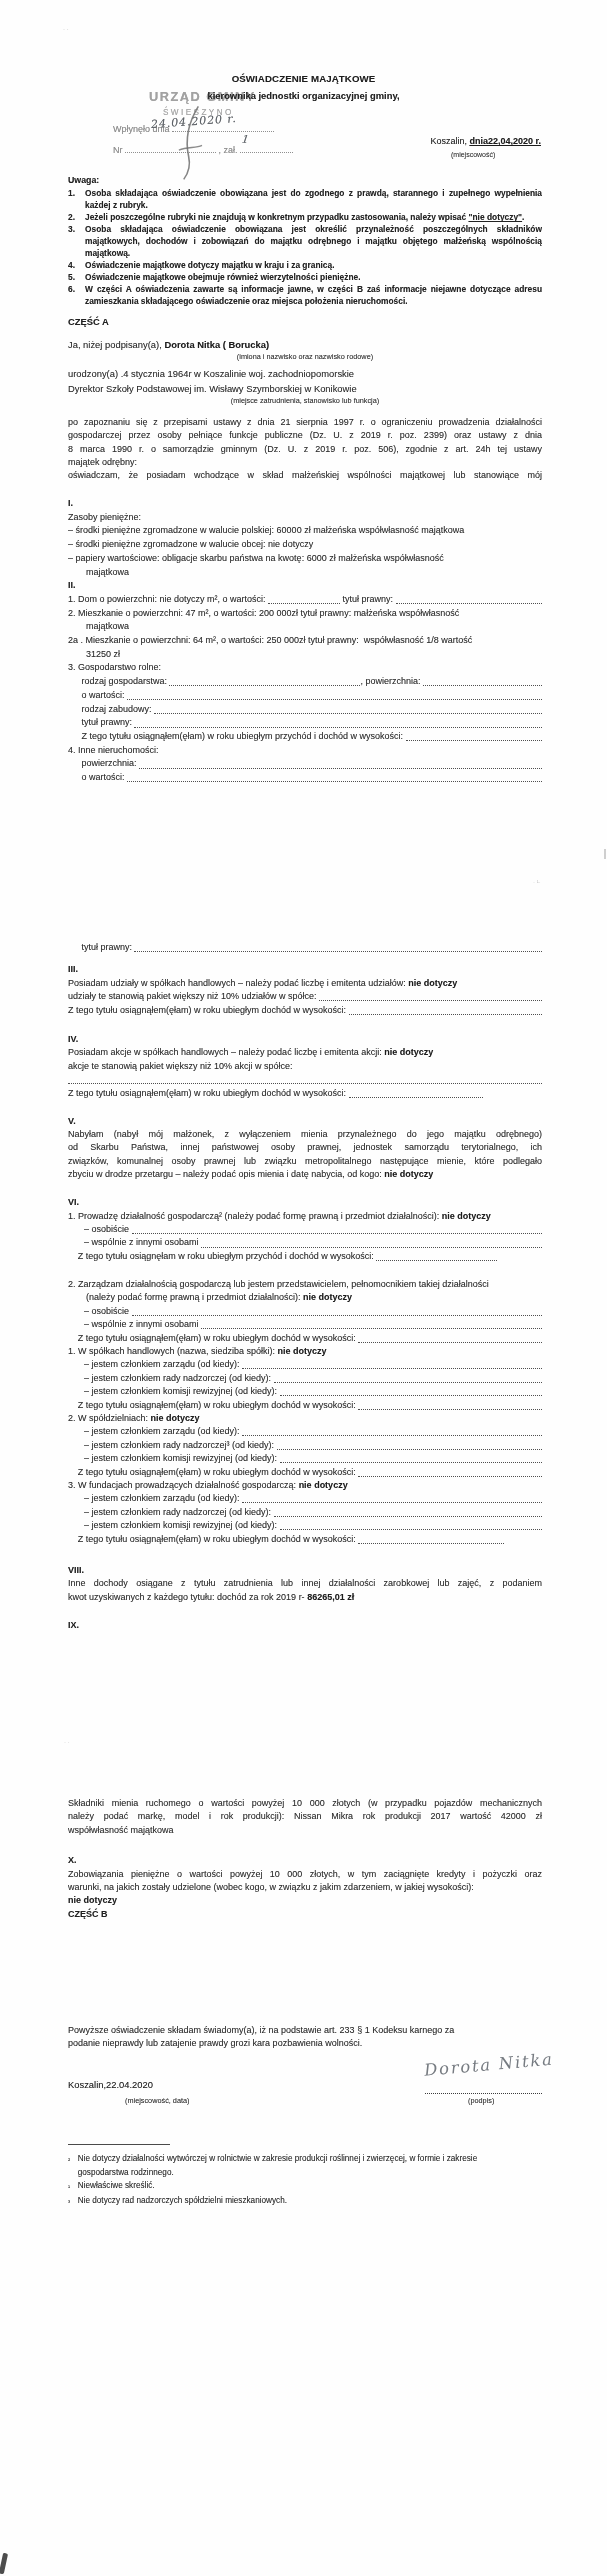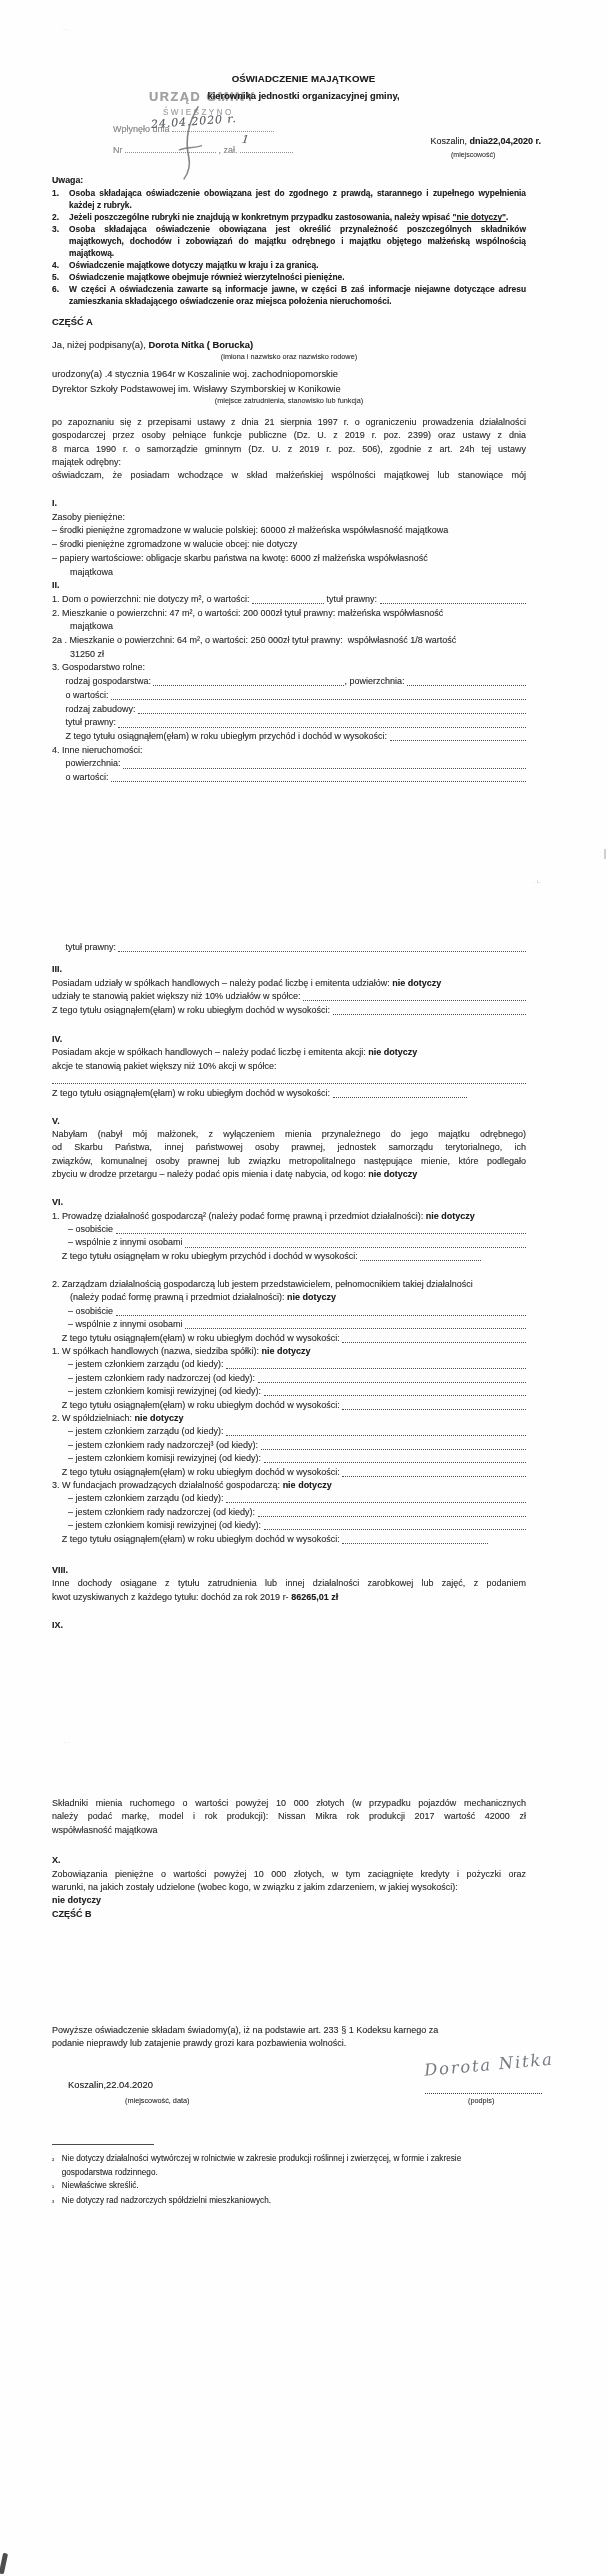--- a/index.html
+++ b/index.html
@@ -15,24 +15,24 @@
   #header .stamp1{position:absolute;left:149px;top:89px;font-size:12.8px;letter-spacing:1.5px;color:#a2a2a2;z-index:1;font-weight:bold;}
   #header .stamp2{position:absolute;left:163px;top:108px;font-size:8.2px;letter-spacing:2.4px;color:#acacac;z-index:1;}
   #header .recv{position:absolute;left:113px;top:124px;font-size:9px;color:#8f8f8f;display:flex;align-items:baseline;white-space:pre;}
   #header .nr{position:absolute;left:113px;top:145px;font-size:9px;color:#8f8f8f;display:flex;align-items:baseline;white-space:pre;}
   #header .dots{border-bottom:1.2px dotted #8f8f8f;}
   .hand{font-family:"DejaVu Serif",serif;font-style:italic;color:#5d6268;}
   #header .recvdate{position:absolute;left:151px;top:115px;font-size:11px;letter-spacing:0.9px;transform:rotate(-4deg);z-index:2;}
   #header .zal{position:absolute;left:242px;top:133px;font-size:11px;transform:rotate(7deg);z-index:2;}
   #header .pen{position:absolute;left:175px;top:104px;z-index:2;}
   #header .pdate{position:absolute;right:66px;top:136px;font-size:9px;color:#222;white-space:pre;}
-  #header .pdate .b{font-weight:700;}
+  #header .pdate .b{font-weight:700;text-decoration:underline;}
   #header .pcap{position:absolute;left:451px;top:151px;font-size:7px;color:#3a3a3a;}
   
-  #uwaga,#intro,#body1,#body2,#body3,#statement,#footnotes{position:absolute;left:52px;width:474px;}
+  #uwaga,#intro,#body1,#body2,#body3,#statement,#footnotes{position:absolute;left:68px;width:474px;}
   #uwaga{top:174px;}
   #intro{top:315px;}
   #body1{top:497px;}
   #body2{top:941px;}
   #body3{top:1797px;}
   #statement{top:2024px;}
   #footnotes{top:2144px;}
   
   #uwaga .uwlabel{font-size:8.8px;font-weight:700;line-height:13.4px;color:#1f1f1f;}
   .uw{display:flex;font-size:8.4px;font-weight:700;line-height:12px;color:#222;}

